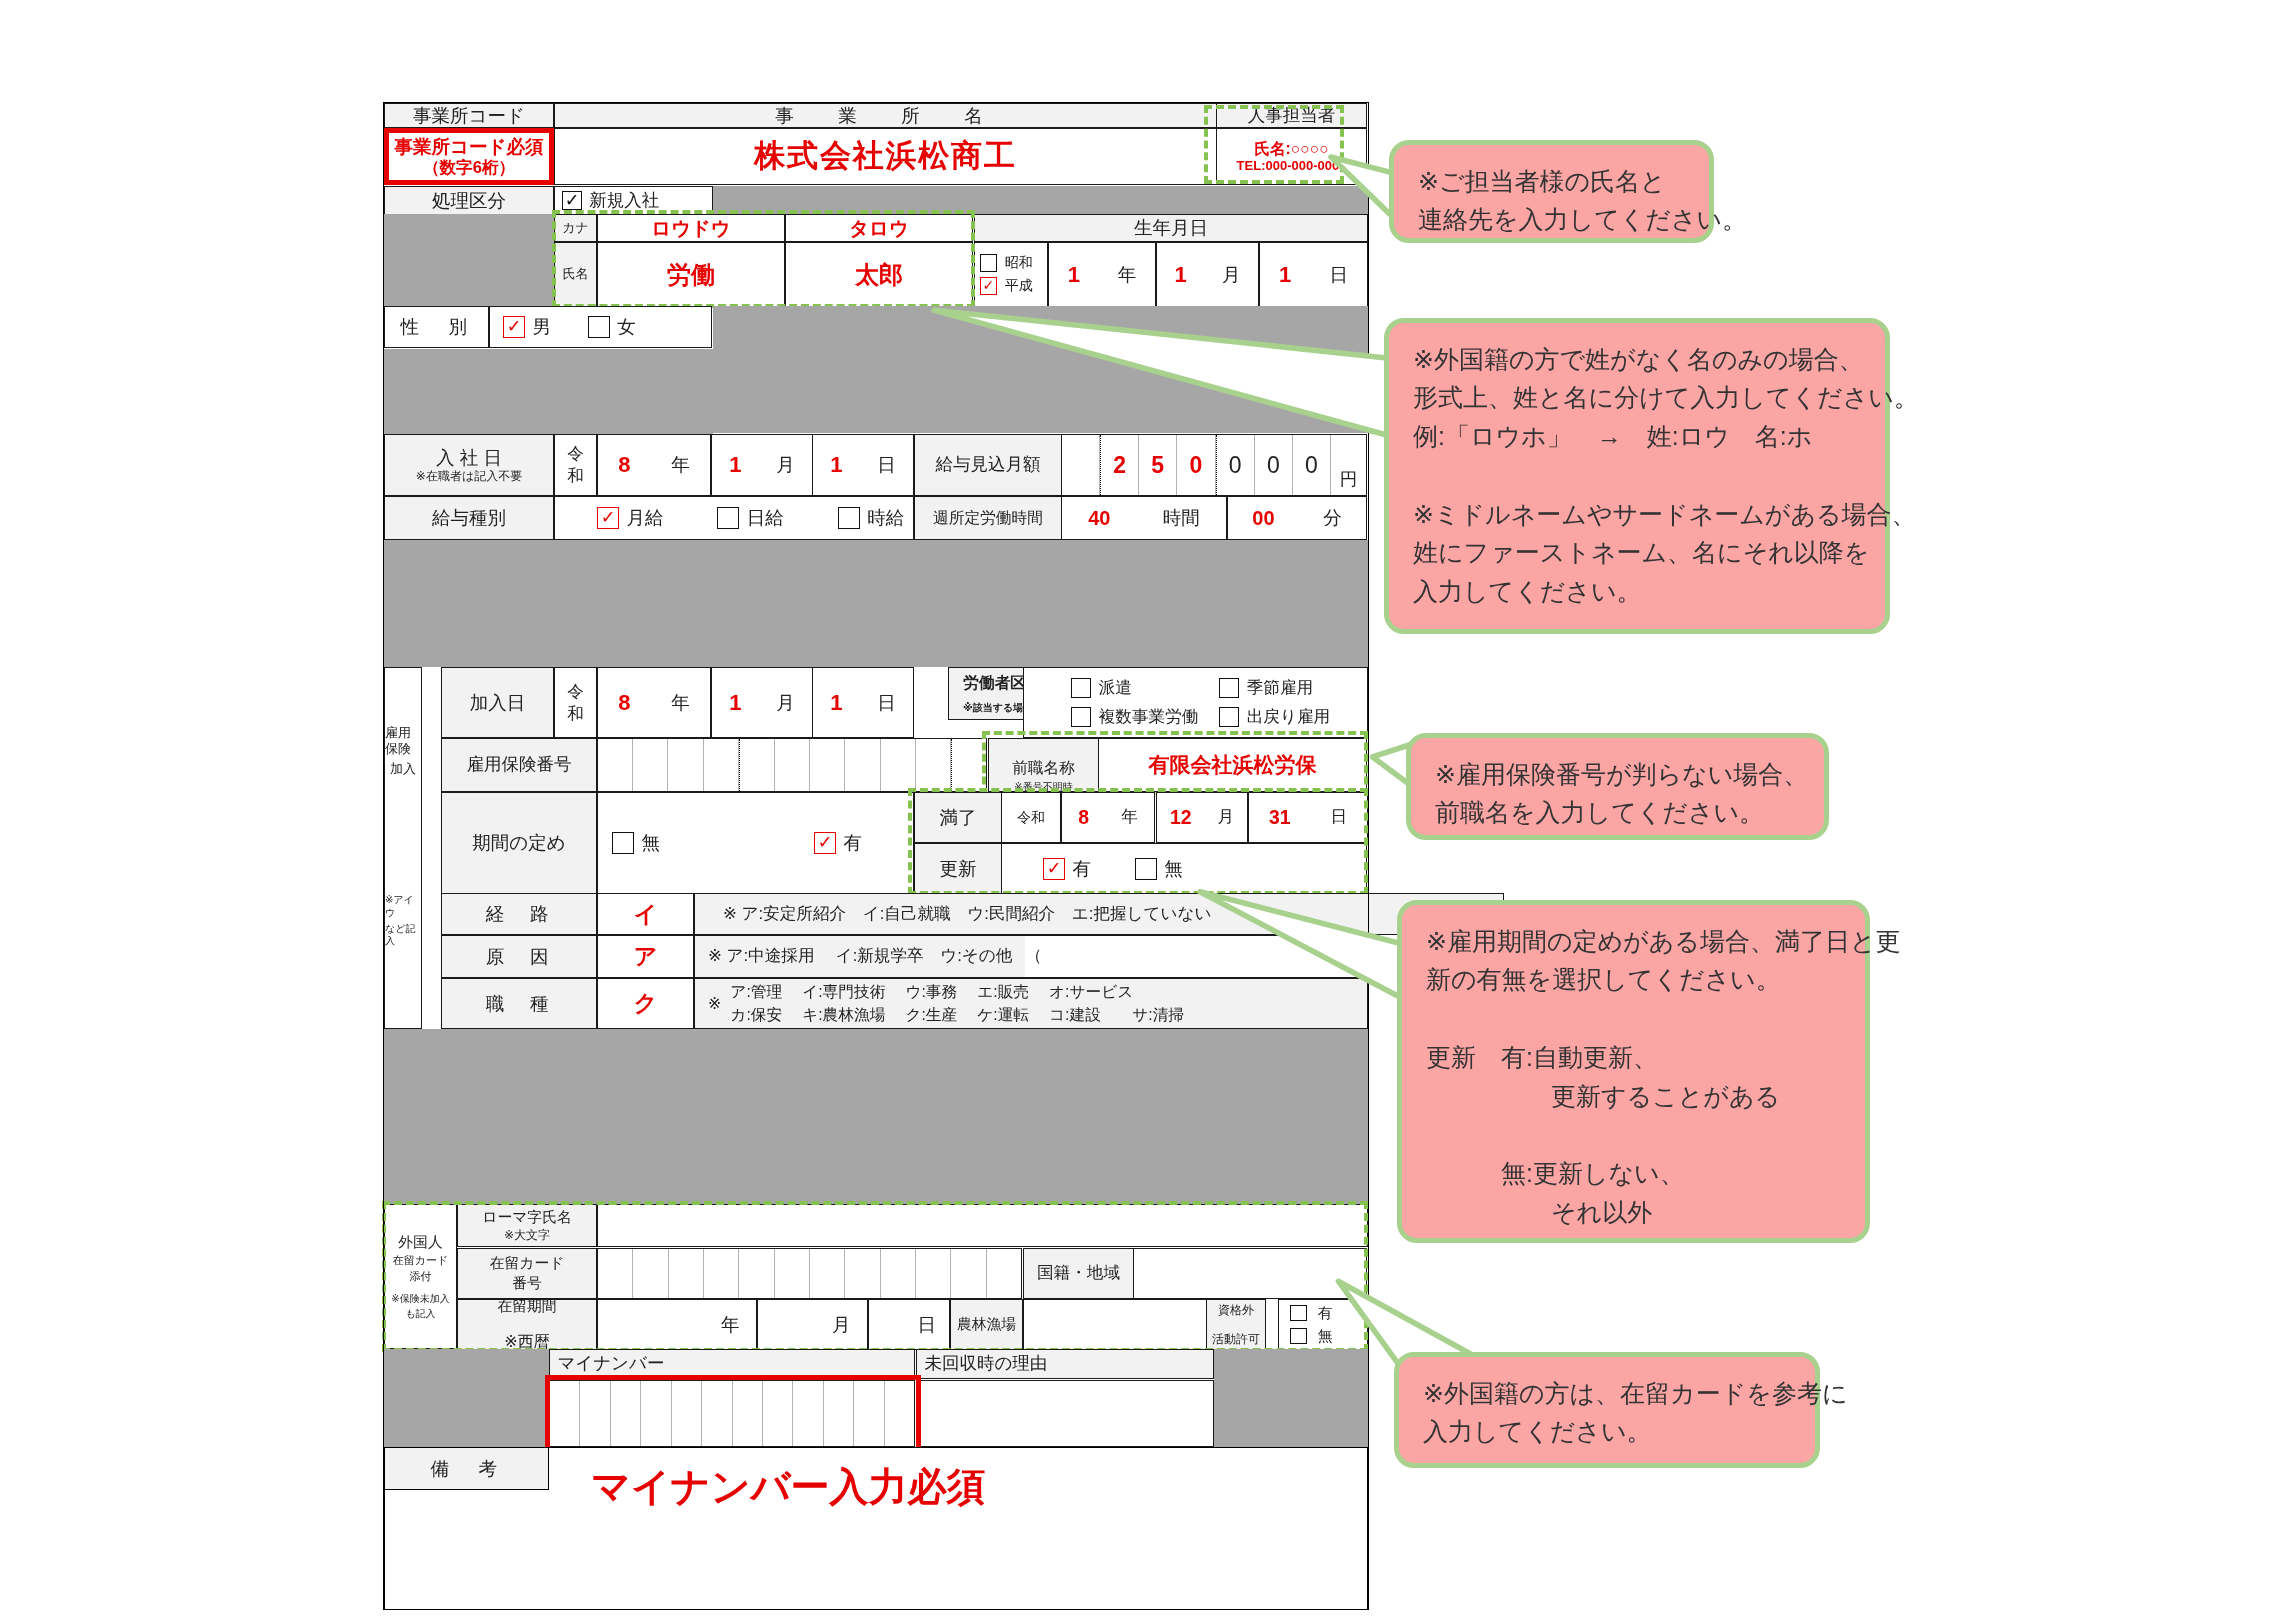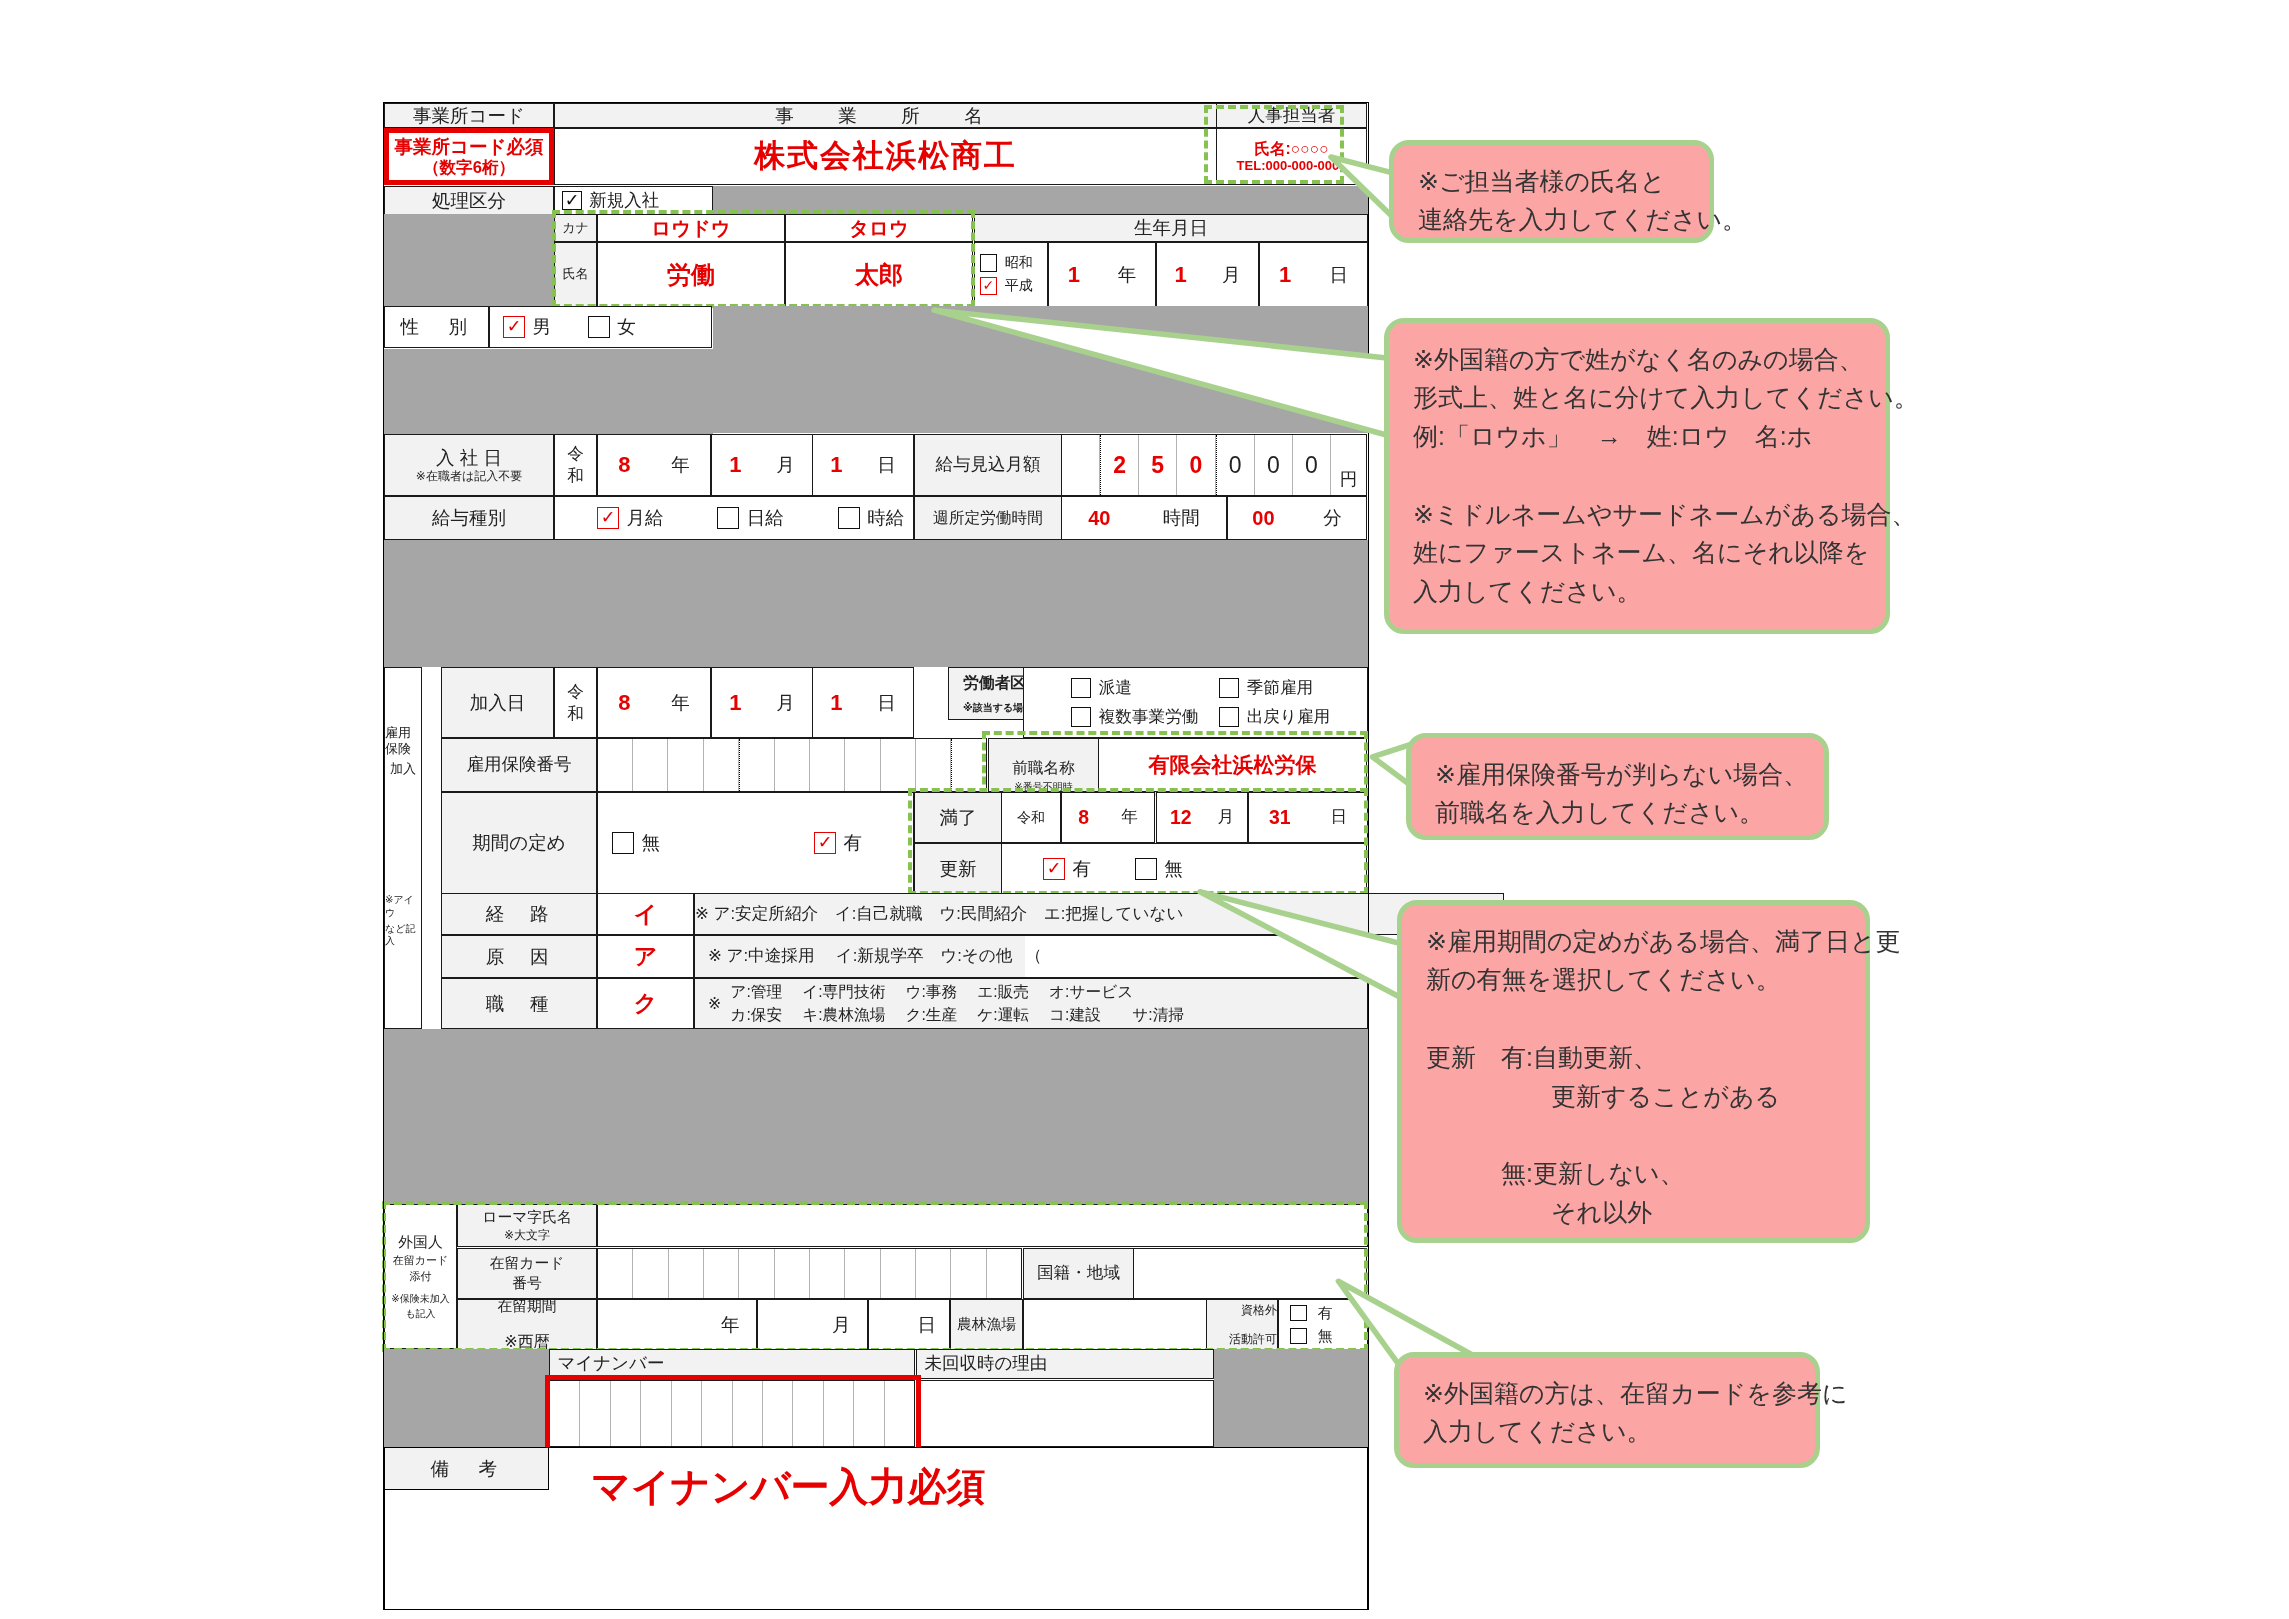--- a/index.html
+++ b/index.html
@@ -339,21 +339,21 @@
       </span>
   </div>
   <div class="gdash" style="left:908px;top:788px;width:460px;height:107px;"></div>
 
   <div class="cell hdr" style="left:441px;top:893px;width:156px;height:42px;letter-spacing:3.7px;">
       <span>経　路</span>
     </div>
   <div class="cell" style="left:597px;top:893px;width:97px;height:42px;">
       <span class="red" style="font-size:23px;">イ</span>
     </div>
-  <div class="cell hdr left" style="left:694px;top:893px;width:810px;height:42px;padding-left:0;font-size:16.6px;">
+  <div class="cell hdr left" style="left:694px;top:893px;width:810px;height:42px;padding-left:28px;font-size:16.6px;">
       <span>※ ア:安定所紹介　イ:自己就職　ウ:民間紹介　エ:把握していない</span>
     </div>
 
   <div class="cell hdr" style="left:441px;top:935px;width:156px;height:43px;letter-spacing:3.7px;">
       <span>原　因</span>
     </div>
   <div class="cell" style="left:597px;top:935px;width:97px;height:43px;">
       <span class="red" style="font-size:23px;">ア</span>
     </div>
   <div class="cell hdr left" style="left:694px;top:935px;width:674px;height:43px;padding-left:13px;font-size:16.6px;gap:5.5px;">
@@ -429,21 +429,21 @@
   <div class="cell" style="left:757px;top:1299px;width:111px;height:51px;justify-content:flex-end;padding-right:16.6px;">
       <span>月</span>
     </div>
   <div class="cell" style="left:868px;top:1299px;width:82px;height:51px;justify-content:flex-end;padding-right:13px;">
       <span>日</span>
     </div>
   <div class="cell hdr" style="left:950px;top:1299px;width:73px;height:51px;font-size:14.8px;">
       <span>農林漁場</span>
     </div>
   <div class="cell" style="left:1023px;top:1299px;width:184px;height:51px;"></div>
-  <div class="cell col hdr" style="left:1206px;top:1299px;width:72px;height:51px;gap:14px;align-items:flex-end;">
+  <div class="cell col hdr" style="left:1206px;top:1299px;width:60px;height:51px;gap:14px;">
     <span style="font-size:12px;">資格外</span>
     <span style="font-size:12px;">活動許可</span>
   </div>
   <div class="cell col" style="left:1278px;top:1299px;width:90px;height:51px;align-items:flex-start;padding-left:11px;gap:4.6px;font-size:14.8px;">
     <span class="opt" style="gap:11px;">
         <span class="cb" style="width:14.8px;height:14.8px;"></span>
         <b>有</b>
       </span>
     <span class="opt" style="gap:11px;">
         <span class="cb" style="width:14.8px;height:14.8px;"></span>

